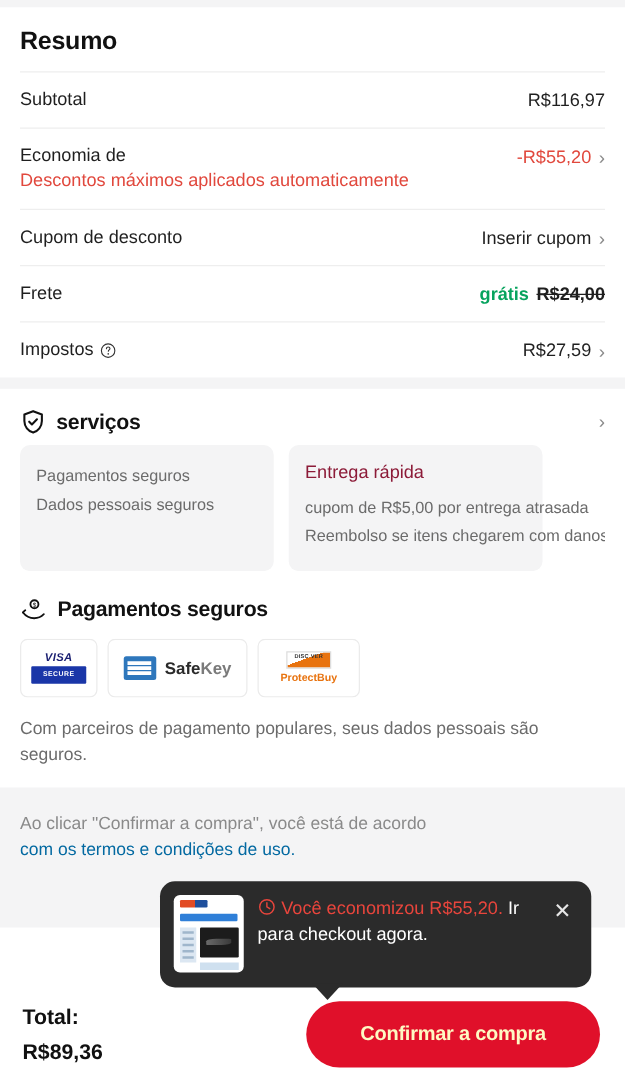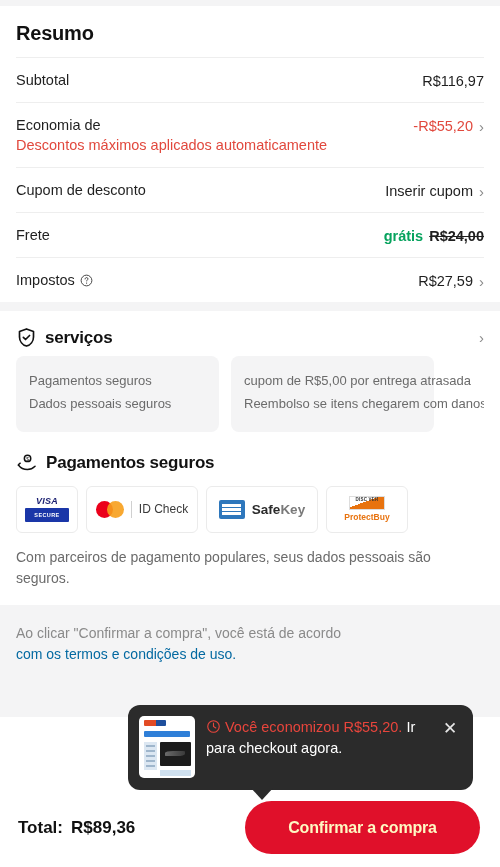--- a/index.html
+++ b/index.html
@@ -100,21 +100,21 @@
   
   .footer-zone{ background:#f4f4f5; padding:18px 16px 0 16px; height:112px; }
   .terms{ font-size:14px; color:#8a8a8a; line-height:1.55; }
   .terms a{ color:#0369a1; text-decoration:none; }
 
   .bottom-bar{
     position:absolute; left:0; bottom:0; width:500px; height:79px;
     background:#fff; display:flex; align-items:center; justify-content:space-between;
     padding:0 20px 0 18px;
   }
-  .total{ font-size:17px; font-weight:bold; color:#111; display:flex; gap:8px; }
+  .total{ font-size:17px; font-weight:bold; color:#111; display:flex; gap:8px;flex-direction:column; }
   .cta{
     background:#e0102a; color:#fef9c3; border:none; border-radius:28px;
     width:235px; height:53px; font-size:16px; font-weight:bold;
     font-family:"Liberation Sans", sans-serif; cursor:pointer; letter-spacing:-0.2px;
   }
 
   
   .toast{
     position:absolute; left:128px; top:705px; width:345px;
     background:#2b2b2b; border-radius:12px; padding:11px 12px 12px 11px;
@@ -227,20 +227,21 @@
       </div>
       <span class="chev">›</span>
     </div>
 
     <div class="svc-cards">
       <div class="svc-card">
         <div class="svc-line">Pagamentos seguros</div>
         <div class="svc-line">Dados pessoais seguros</div>
       </div>
       <div class="svc-card">
+        <div class="svc-card-title">Entrega rápida</div>
         <div class="svc-line">cupom de R$5,00 por entrega atrasada</div>
         <div class="svc-line">Reembolso se itens chegarem com danos</div>
       </div>
     </div>
   </div>
 
   <div class="payments">
     <div class="pay-head">
       <svg width="22" height="22" viewBox="0 0 24 24">
         <circle cx="12.6" cy="7" r="3.5" fill="none" stroke="#111" stroke-width="1.6"></circle>
@@ -253,30 +254,20 @@
 
     <div class="logo-row">
 
       <div class="logo-box lb1">
         <div class="visa-wrap">
           <div class="visa-word">VISA</div>
           <div class="visa-sec">SECURE</div>
         </div>
       </div>
 
-      <div class="logo-box lb2">
-        <div class="mc-wrap">
-          <span class="mc-circles">
-              <i class="a"></i>
-              <i class="b"></i>
-            </span>
-          <span class="mc-bar"></span>
-          <span class="mc-txt">ID Check</span>
-        </div>
-      </div>
 
       <div class="logo-box lb3">
         <div class="amex-wrap">
           <span class="amex-box">
               <span></span>
               <span></span>
               <span></span>
             </span>
           <span class="sk-txt"><b>Safe</b><u>Key</u></span>
         </div>

